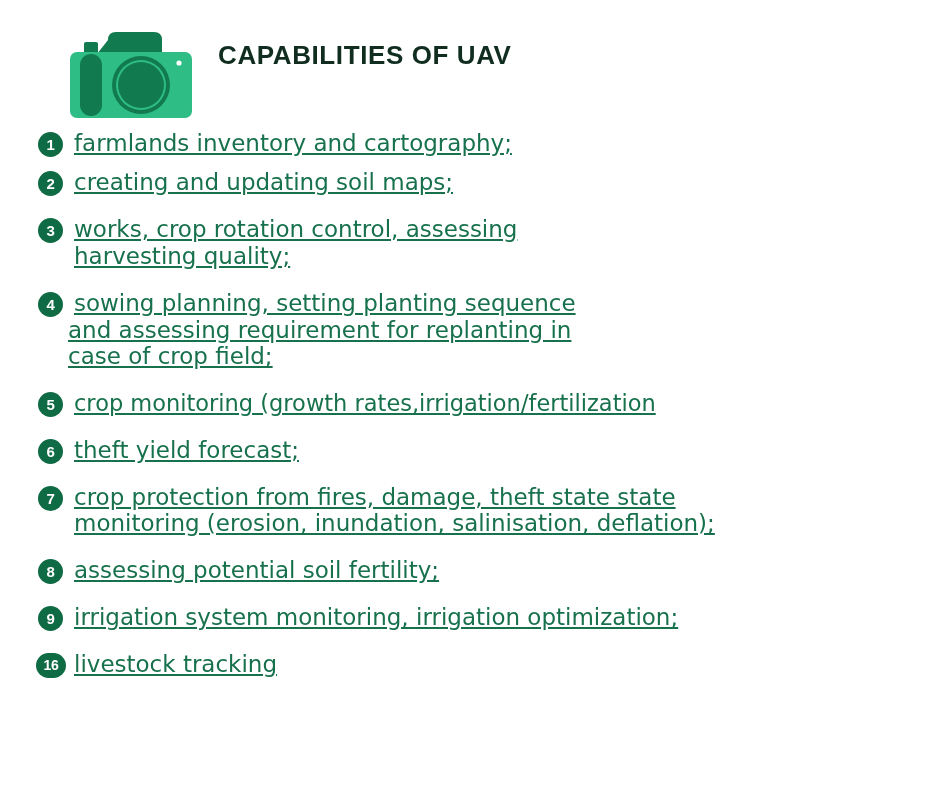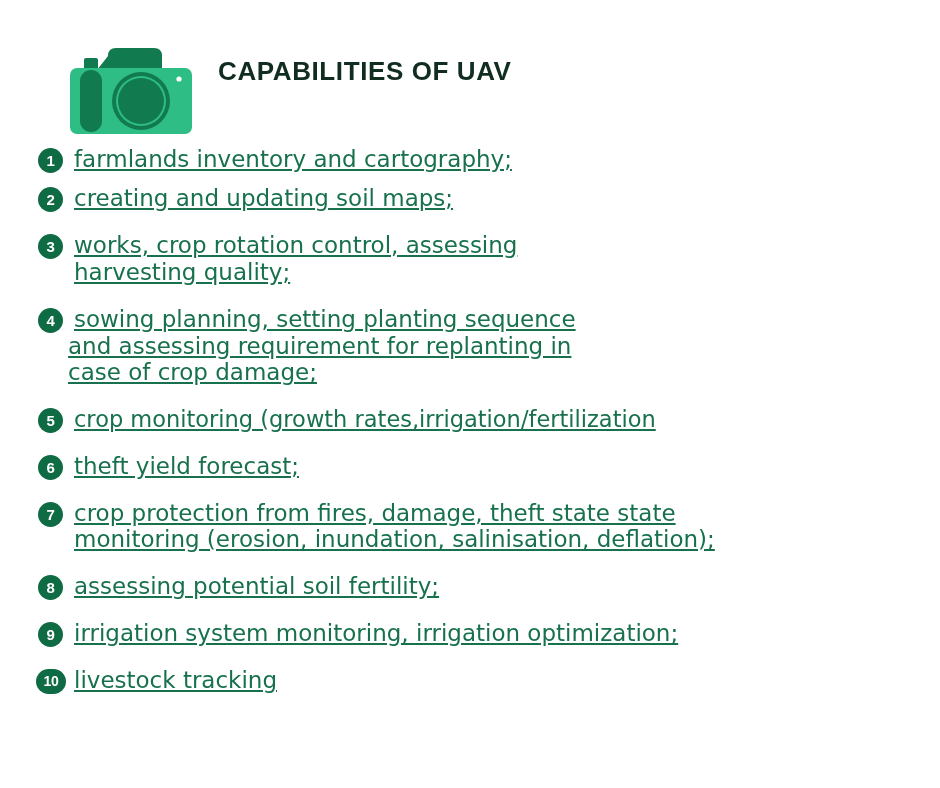--- a/index.html
+++ b/index.html
@@ -32,21 +32,21 @@
     border: 9px solid #13archive;
     box-sizing: border-box;
   }
   #frame {
     border-color: #137349;
   }
 
   #content {
     position: absolute;
     left: 28px;
-    top: 40px;
+    top: 24px;
     width: 884px;
     height: 740px;
   }
 
   
   .header {
     display: flex;
     align-items: flex-start;
     margin-left: 38px;
     margin-top: 4px;
@@ -181,21 +181,21 @@
           <span class="ln">works, crop rotation control, assessing</span>
           <span class="ln">harvesting quality;</span>
         </span>
       </li>
 
       <li class="cap-item indent-left gap-lg" style="color: rgb(23, 113, 76);">
         <span class="bullet" style="background: rgb(15, 107, 68);">4</span>
         <span class="cap-text">
           <span class="ln">sowing planning, setting planting sequence</span>
           <span class="ln">and assessing requirement for replanting in</span>
-          <span class="ln">case of crop damage;</span>
+          <span class="ln">case of crop field;</span>
         </span>
       </li>
 
       <li class="cap-item wide-text gap-lg" style="color: rgb(23, 113, 76);">
         <span class="bullet" style="background: rgb(15, 107, 68);">5</span>
         <span class="cap-text">
           <span class="ln">crop monitoring (growth rates,irrigation/fertilization</span>
         </span>
       </li>
 
@@ -222,21 +222,21 @@
       </li>
 
       <li class="cap-item gap-lg" style="color: rgb(23, 113, 76);">
         <span class="bullet" style="background: rgb(15, 107, 68);">9</span>
         <span class="cap-text">
           <span class="ln">irrigation system monitoring, irrigation optimization;</span>
         </span>
       </li>
 
       <li class="cap-item" style="color: rgb(23, 113, 76);">
-        <span class="bullet wide" style="background: rgb(15, 107, 68);">10</span>
+        <span class="bullet wide" style="background: rgb(15, 107, 68);">16</span>
         <span class="cap-text">
           <span class="ln">livestock tracking</span>
         </span>
       </li>
 
     </ol>
   </div>
 </div>
 
 </body></html>

